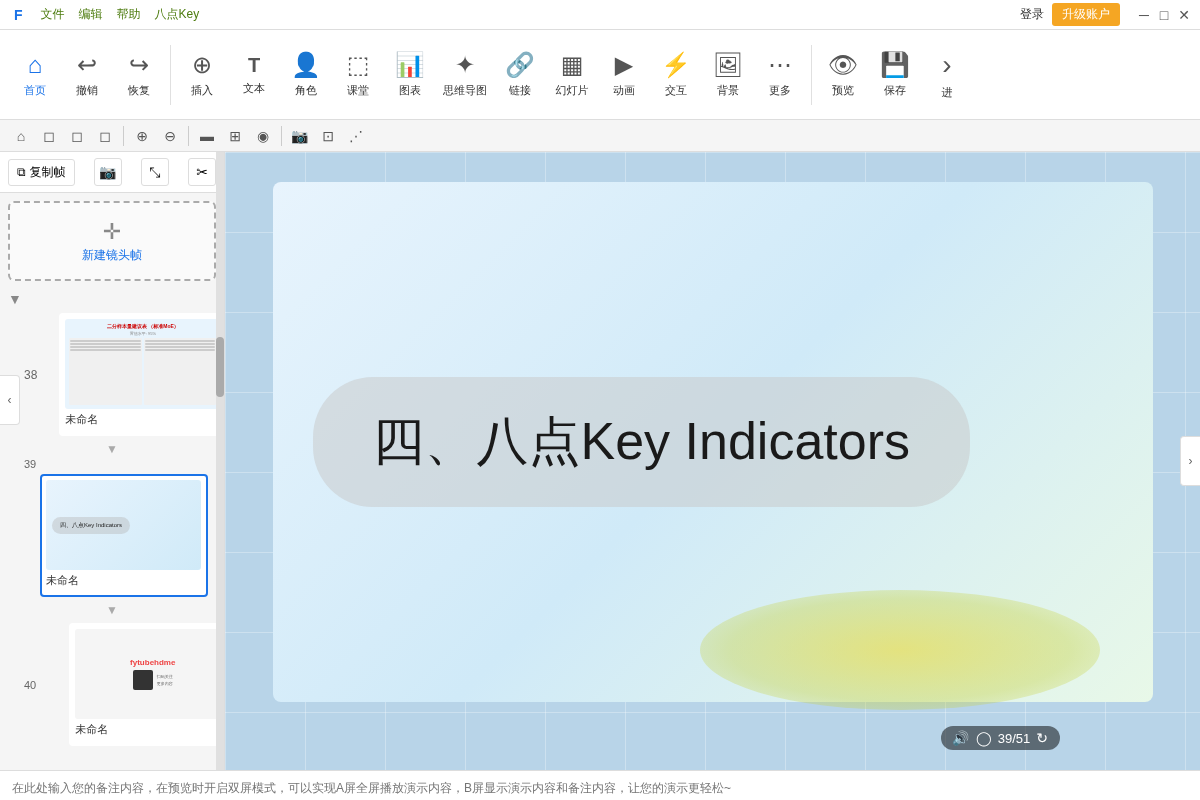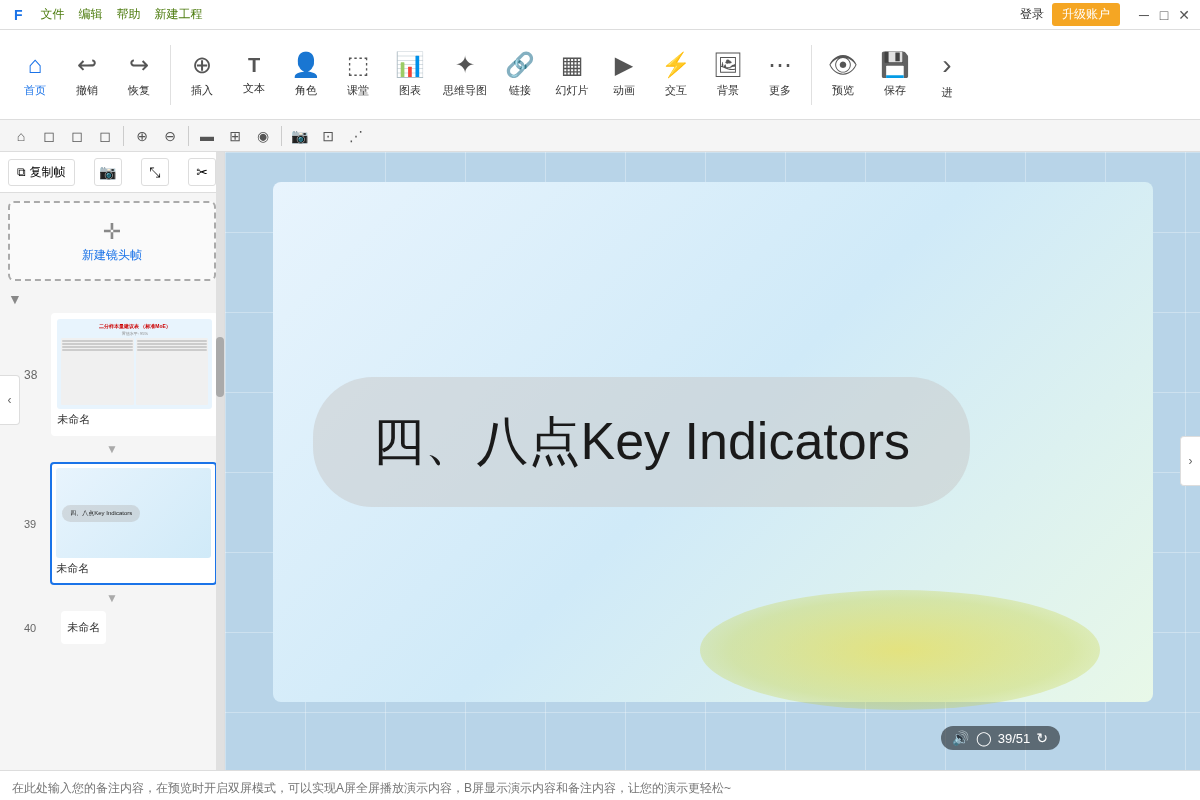--- a/index.html
+++ b/index.html
@@ -97,21 +97,21 @@
 
     .slide-separator {
       display: flex;
       align-items: center;
       padding: 2px 8px;
     }
     .slide-separator span { font-size: 11px; color: #888; margin-right: 6px; }
     .slide-separator .arrow { font-size: 14px; color: #888; cursor: pointer; }
 
     .slide-item {
-      margin: 4px 8px;
+      margin: 4px 16px;
       border: 2px solid transparent;
       border-radius: 4px;
       cursor: pointer;
       background: #fff;
       padding: 4px;
       position: relative;
     }
     .slide-item.active { border-color: #1a73e8; }
     .slide-item .slide-thumb { width: 155px; height: 90px; background: #e8f4fd; border-radius: 3px; overflow: hidden; position: relative; display: flex; align-items: center; justify-content: center; font-size: 10px; color: #666; }
     .slide-item .slide-name { font-size: 11px; color: #333; padding: 3px 0; }
@@ -301,21 +301,21 @@
   </style>
 </head>
 <body>
 
 <div id="titlebar">
   <div class="left-menu">
     <span style="font-weight:bold;font-size:14px;color:#1a73e8;">F</span>
     <span>文件</span>
     <span>编辑</span>
     <span>帮助</span>
-    <span>新建工程</span>
+    <span>八点Key</span>
   </div>
   <div class="right-btns">
     <span class="login-btn">登录</span>
     <button class="upgrade-btn">升级账户</button>
     <div class="win-btns">
       <span class="win-btn">─</span>
       <span class="win-btn">□</span>
       <span class="win-btn">✕</span>
     </div>
   </div>
@@ -461,37 +461,49 @@
               </div>
             </div>
           </div>
         </div>
         <div class="slide-name">未命名</div>
       </div>
     </div>
 
     <div class="slide-down-arrow">▼</div>
 
-    <div style="display:flex; align-items:center; margin: 0 0 0 24px;">
+    <div style="display:flex; margin: 0 0 0 24px; flex-direction: column;">
       <span style="font-size:11px;color:#666;margin-right:6px;">39</span>
       <div class="slide-item active">
         <div class="slide-thumb">
           <div class="thumb39">
             <div class="t39-bubble">四、八点Key Indicators</div>
           </div>
         </div>
         <div class="slide-name">未命名</div>
       </div>
     </div>
 
     <div class="slide-down-arrow">▼</div>
 
     <div style="display:flex; align-items:center; margin: 0 0 0 24px;">
       <span style="font-size:11px;color:#666;margin-right:17px;">40</span>
       <div class="slide-item">
+        <div class="slide-thumb">
+          <div class="thumb40">
+            <div class="t40-logo">fytubehdme</div>
+            <div style="display:flex; gap:4px; align-items:center; justify-content:center;">
+              <div class="t40-qr"></div>
+              <div style="display:flex;flex-direction:column;gap:2px;">
+                <div class="t40-text">扫码关注</div>
+                <div class="t40-text">更多内容</div>
+              </div>
+            </div>
+          </div>
+        </div>
         <div class="slide-name">未命名</div>
       </div>
     </div>
 
     <div style="position:absolute;right:0;top:0;width:8px;height:100%;background:#e0e0e0;">
       <div style="width:8px;height:60px;background:#aaa;border-radius:4px;position:absolute;top:30%;"></div>
     </div>
   </div>
 
   <div id="collapse-btn">‹</div>

